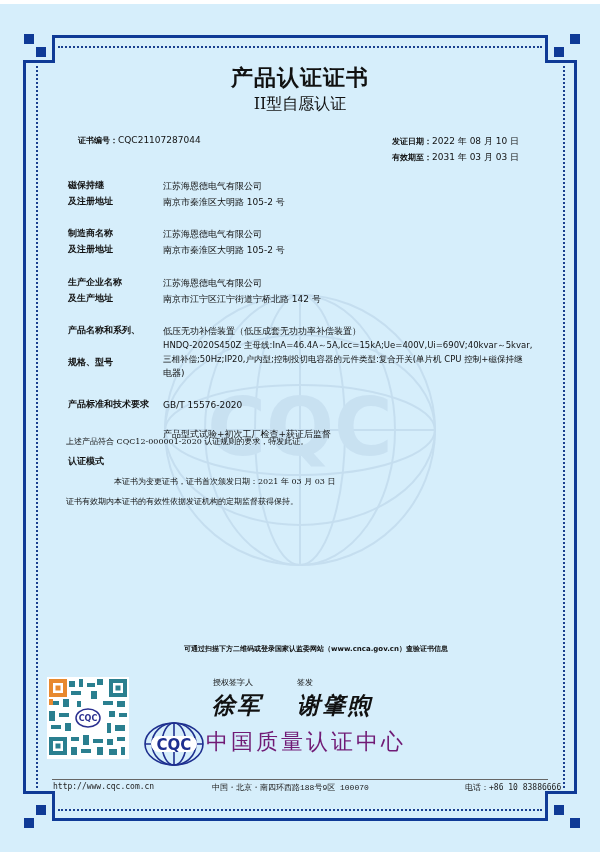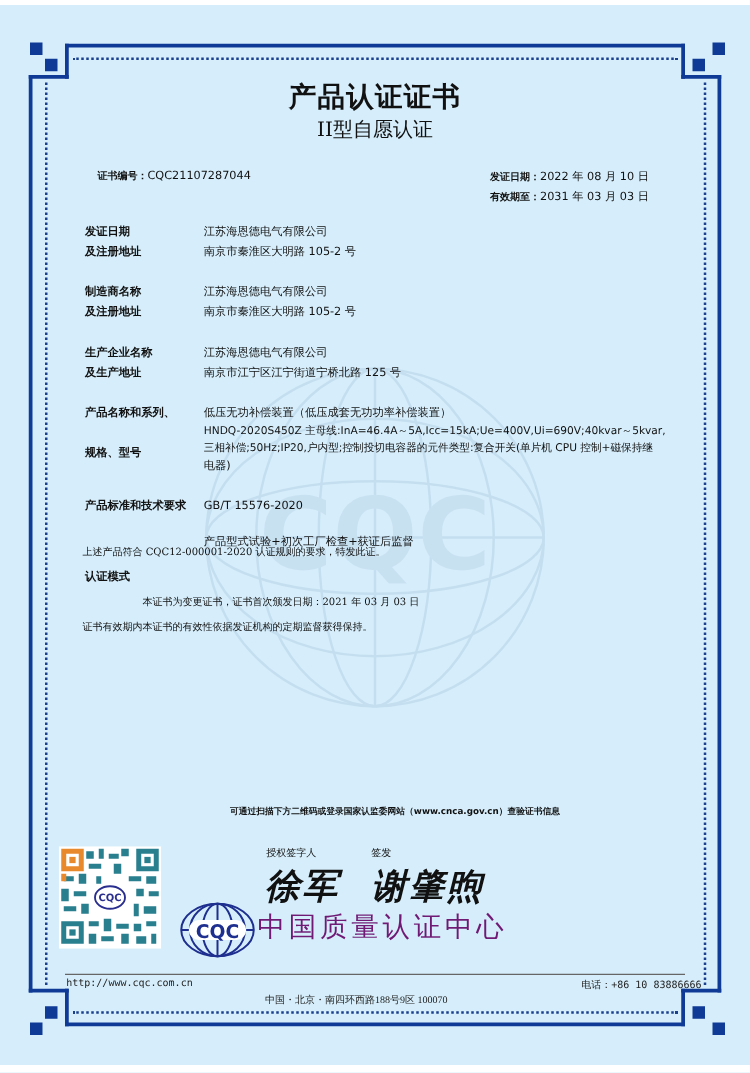--- a/index.html
+++ b/index.html
@@ -13,21 +13,21 @@
   .watermark { position:absolute; left:160px; top:290px; width:280px; height:280px; opacity:0.22; }
   .title { position:absolute; left:0; width:600px; text-align:center; top:63px; font-size:22px; font-weight:bold; letter-spacing:1px; }
   .subtitle { position:absolute; left:0; width:600px; text-align:center; top:94px; font-size:16px; font-family:"DejaVu Serif", serif; }
   .meta { position:absolute; font-size:9px; }
   .meta .k { font-family:"DejaVu Serif", serif; font-weight:bold; font-size:8px; }
   .lbl { position:absolute; left:68px; font-weight:bold; font-size:9px; }
   .val { position:absolute; left:163px; font-size:9px; width:330px; line-height:14px; }
   .note { position:absolute; left:66px; font-size:8px; font-family:"DejaVu Serif", serif; }
   .verify { position:absolute; left:0; width:600px; text-align:center; top:644px; font-size:7px; font-weight:bold;margin-left:16px; }
   .sig-label { position:absolute; font-size:8px; font-weight:normal; }
-  .sig { position:absolute; font-family:"DejaVu Serif", serif; font-style:italic; font-size:28px; font-weight:bold; letter-spacing:2px; }
+  .sig { position:absolute; font-family:"DejaVu Serif", serif; font-style:italic; font-size:23px; font-weight:bold; letter-spacing:2px; }
   .org { position:absolute; left:206px; top:727px; font-size:22px; letter-spacing:3px; color:#701a75; }
   .footer-line { position:absolute; left:52px; width:496px; top:779px; height:1px; background:#666; }
   .footer { position:absolute; top:782px; font-size:8px; font-family:"DejaVu Sans Mono", monospace; color:#222; }
   .qr { position:absolute; left:47px; top:677px; width:82px; height:82px; }
 </style>
 </head>
 <body>
 
 <div class="page"></div>
 
@@ -77,34 +77,34 @@
 <div class="meta" style="left:78px;top:135px;">
   <span class="k">证书编号：</span><span>CQC21107287044</span>
 </div>
 <div class="meta" style="left:392px;top:135px;">
   <span class="k">发证日期：</span><span>2022 年 08 月 10 日</span>
 </div>
 <div class="meta" style="left:392px;top:151px;">
   <span class="k">有效期至：</span><span>2031 年 03 月 03 日</span>
 </div>
 
-<div class="lbl" style="top:179px;">发证日期</div>
+<div class="lbl" style="top:179px;">磁保持继</div>
 <div class="lbl" style="top:195px;">及注册地址</div>
 <div class="val" style="top:179px;">江苏海恩德电气有限公司</div>
 <div class="val" style="top:195px;">南京市秦淮区大明路 105-2 号</div>
 
 <div class="lbl" style="top:227px;">制造商名称</div>
 <div class="lbl" style="top:243px;">及注册地址</div>
 <div class="val" style="top:227px;">江苏海恩德电气有限公司</div>
 <div class="val" style="top:243px;">南京市秦淮区大明路 105-2 号</div>
 
 <div class="lbl" style="top:276px;">生产企业名称</div>
 <div class="lbl" style="top:292px;">及生产地址</div>
 <div class="val" style="top:276px;">江苏海恩德电气有限公司</div>
-<div class="val" style="top:292px;">南京市江宁区江宁街道宁桥北路 125 号</div>
+<div class="val" style="top:292px;">南京市江宁区江宁街道宁桥北路 142 号</div>
 
 <div class="lbl" style="top:324px;">产品名称和系列、</div>
 <div class="lbl" style="top:356px;">规格、型号</div>
 <div class="val" style="top:324px;">低压无功补偿装置（低压成套无功功率补偿装置）</div>
 <div class="val" style="top:338px;width:420px;white-space:nowrap;font-size:8.5px;">HNDQ-2020S450Z  主母线:InA=46.4A～5A,Icc=15kA;Ue=400V,Ui=690V;40kvar～5kvar,</div>
 <div class="val" style="top:352px;width:420px;white-space:nowrap;font-size:8.5px;">三相补偿;50Hz;IP20,户内型;控制投切电容器的元件类型:复合开关(单片机 CPU 控制+磁保持继</div>
 <div class="val" style="top:366px;">电器)</div>
 
 <div class="lbl" style="top:398px;">产品标准和技术要求</div>
 <div class="val" style="top:398px;">GB/T 15576-2020</div>
@@ -180,14 +180,14 @@
     <line x1="2" y1="23" x2="60" y2="23"></line>
     <line x1="31" y1="2" x2="31" y2="44"></line>
   </g>
   <rect x="8" y="15" width="46" height="16" rx="8" fill="#ffffff"></rect>
   <text x="31" y="29" text-anchor="middle" font-family="DejaVu Sans, sans-serif" font-weight="bold" font-size="15" fill="#1e2f8f">CQC</text>
 </svg>
 <div class="org">中国质量认证中心</div>
 
 <div class="footer-line"></div>
 <div class="footer" style="left:53px;">http://www.cqc.com.cn</div>
-<div class="footer" style="left:212px;font-family:Liberation Serif, serif;margin-top:12px;">中国・北京・南四环西路188号9区   100070</div>
+<div class="footer" style="left:212px;font-family:Liberation Mono, monospace;">中国・北京・南四环西路188号9区   100070</div>
 <div class="footer" style="left:452px;padding-left:13px;">电话：+86 10 83886666</div>
 
 </body></html>

